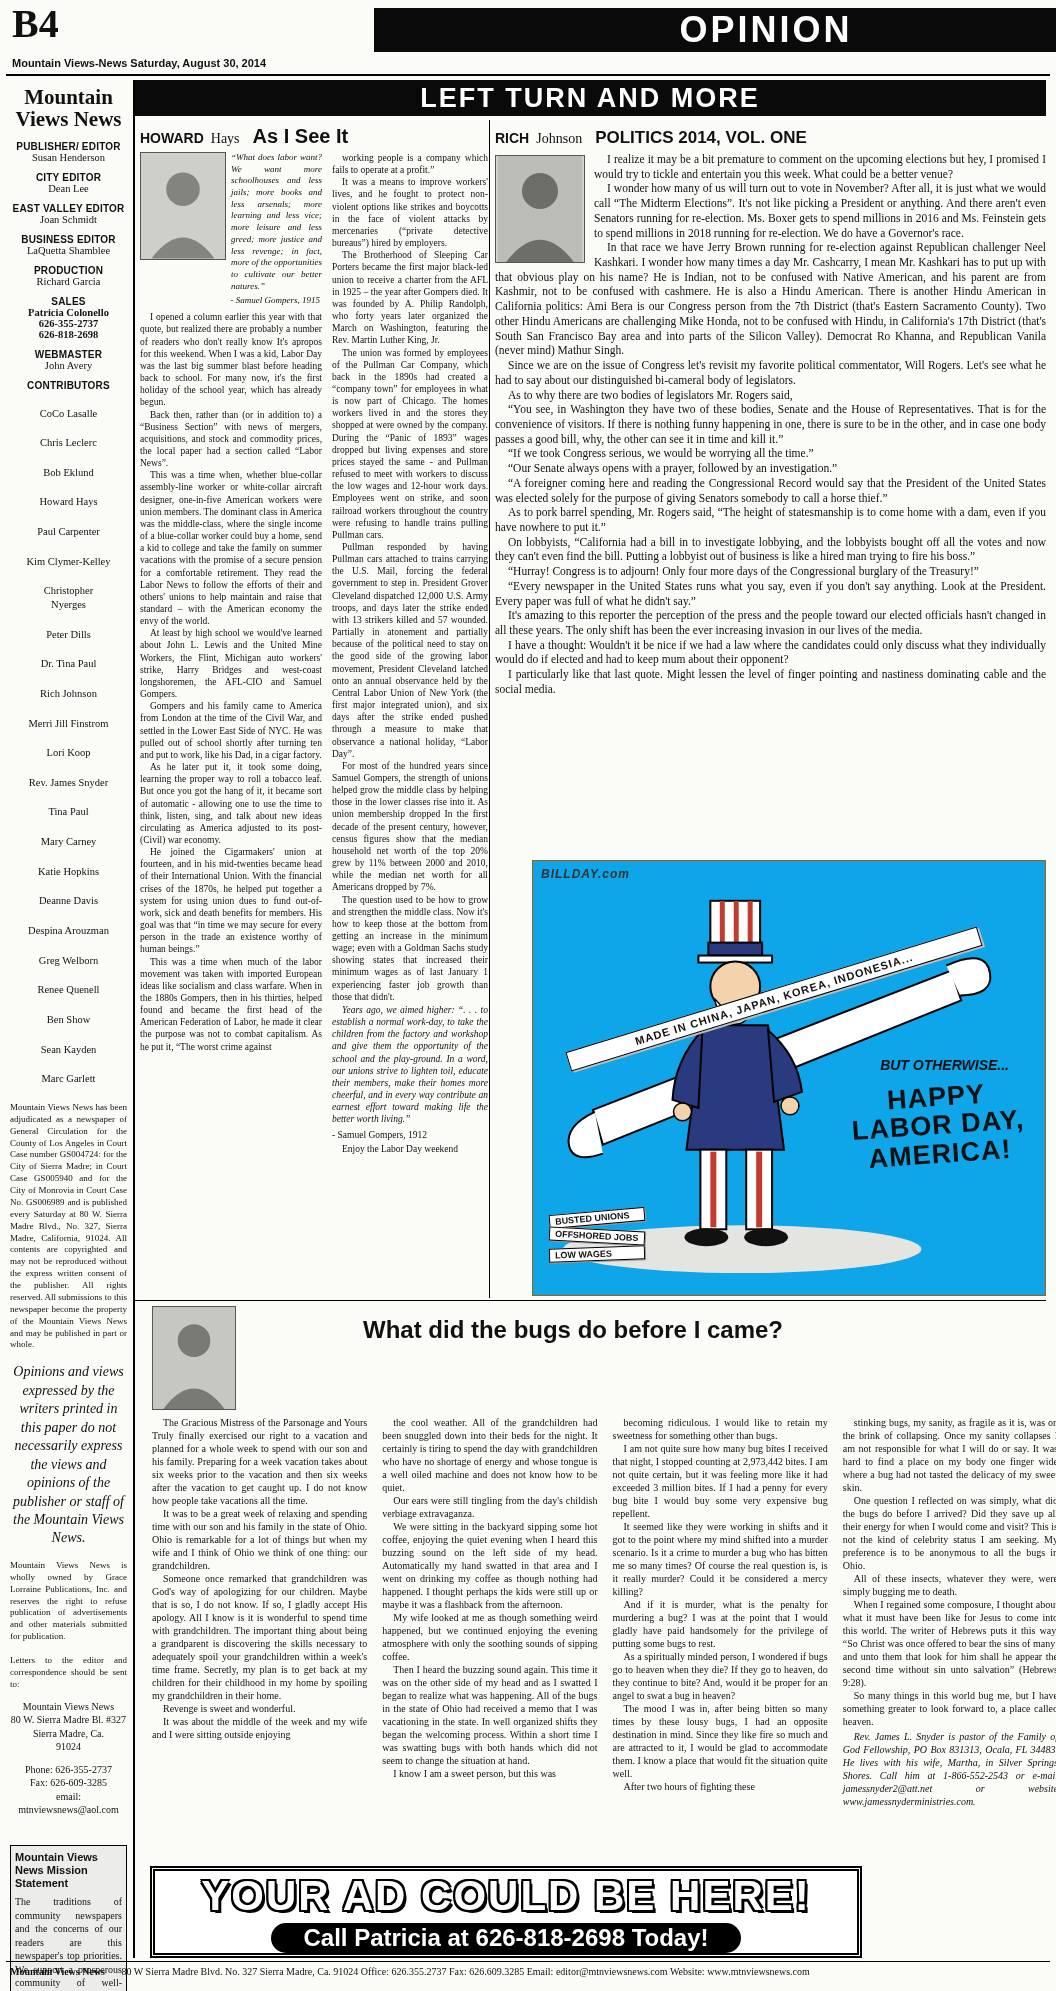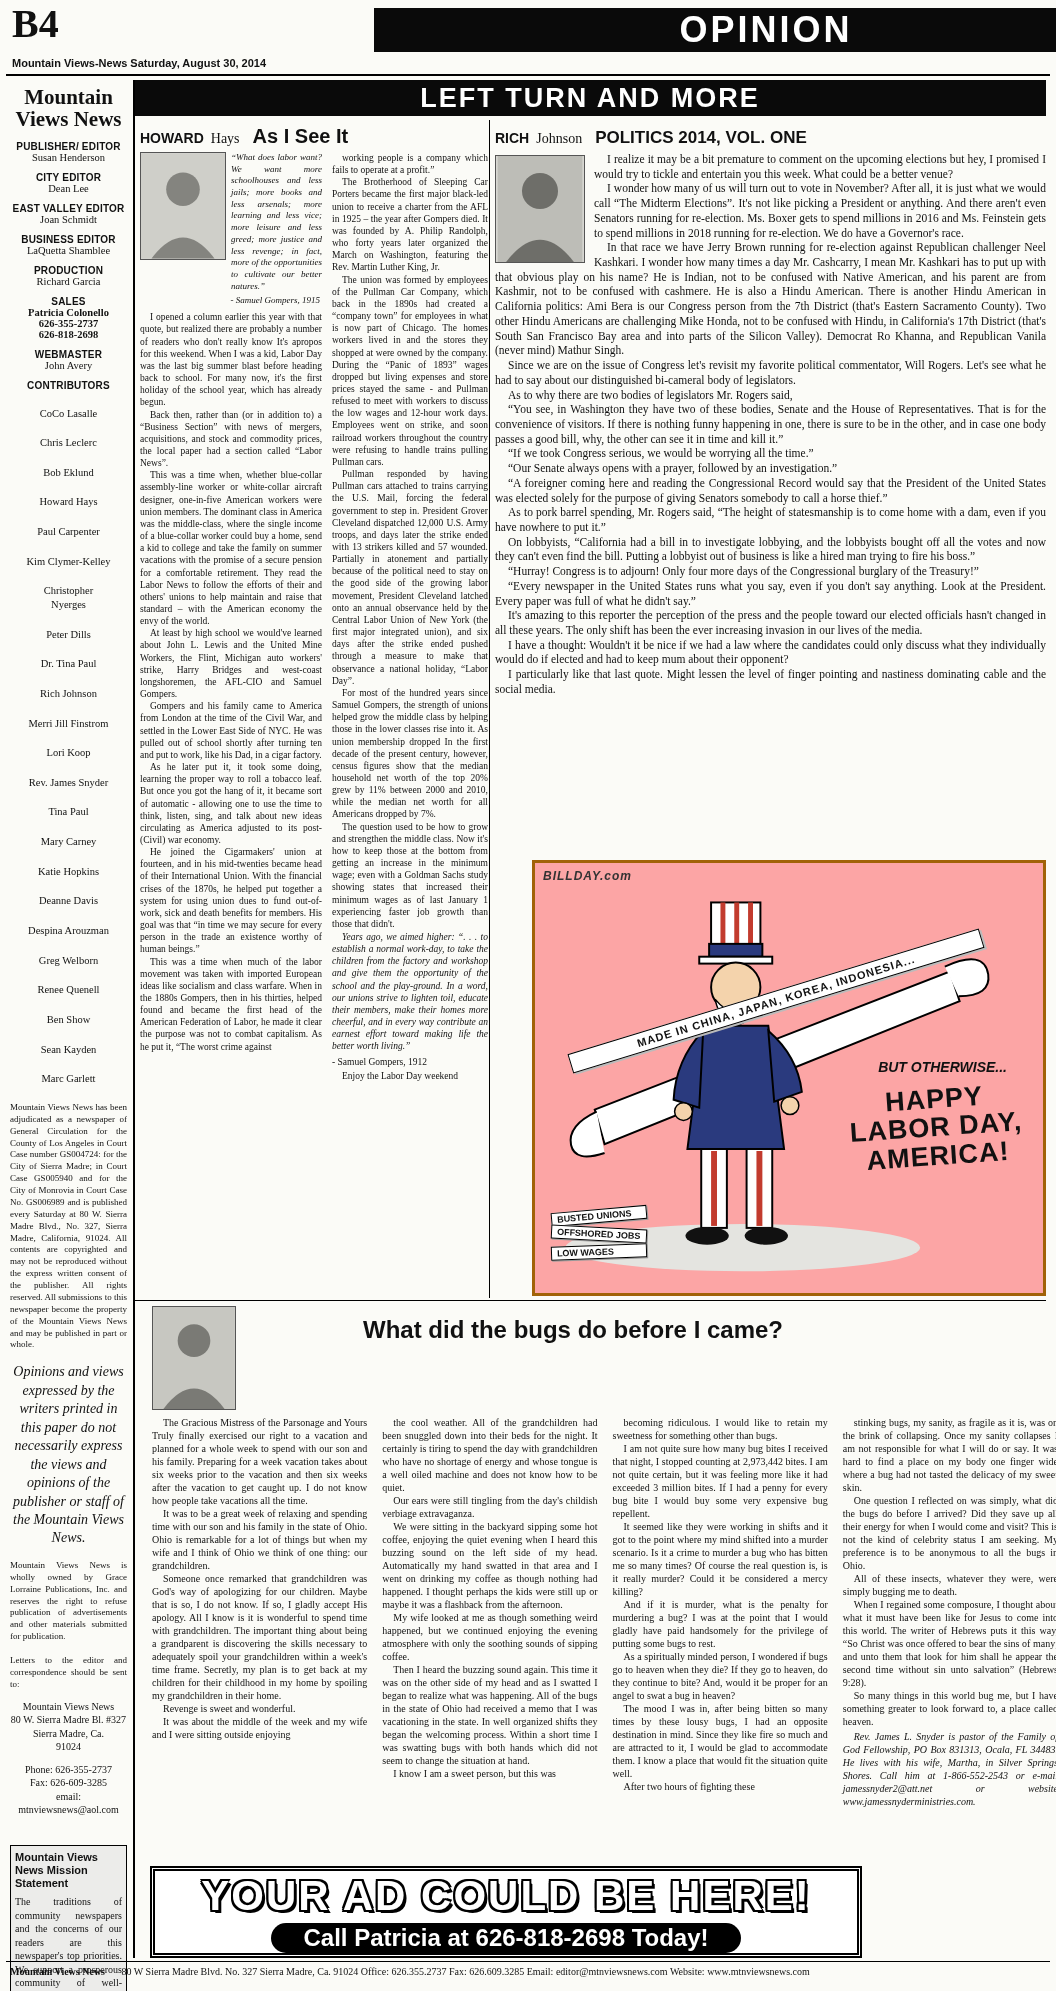--- a/index.html
+++ b/index.html
@@ -62,21 +62,21 @@
   .closing-line { font:9.5px "Liberation Serif", serif; margin-top:4px; text-indent:10px; }
 
   
   .rich { position:absolute; left:495px; top:118px; width:551px; height:736px; overflow:hidden; }
   .rich-title { font:bold 17px "Liberation Sans", sans-serif; margin-left:6px; }
   .rich-body { font:11.5px/1.28 "Liberation Serif", serif; text-align:justify; }
   .rich-body p { margin:0; text-indent:13px; }
   .rich-photo { float:left; width:90px; height:108px; margin:3px 9px 3px 0; }
 
   
-  .cartoon { position:absolute; left:532px; top:860px; width:514px; height:436px; border:3px solid #a16207; background:#fca5a5; overflow:hidden; }
+  .cartoon { position:absolute; left:532px; top:860px; width:514px; height:436px; border:1px solid #a16207; background:#0ea5e9; overflow:hidden; }
   .cartoon svg.scene { position:absolute; inset:0; width:100%; height:100%; }
   .cartoon-credit { position:absolute; left:8px; top:6px; font:bold italic 12px "Liberation Sans", sans-serif; color:#333; letter-spacing:1px; }
   .ribbon { position:absolute; left:26px; top:128px; width:430px; padding:3px 8px; background:#fff; border:1.5px solid #000;
     transform:rotate(-17deg); font:bold 11px "Liberation Sans", sans-serif; text-align:center; letter-spacing:1px; box-shadow:2px 2px 0 #bbb; }
   .caption-top { position:absolute; right:36px; top:196px; font:bold italic 14px "Liberation Sans", sans-serif; }
   .caption-main { position:absolute; right:12px; top:222px; width:190px; font:900 27px/1.05 "Liberation Sans", sans-serif;
     text-align:center; transform:rotate(-4deg); letter-spacing:1px; }
   .tag-stack { position:absolute; left:16px; bottom:34px; display:flex; flex-direction:column; gap:4px; }
   .tag { background:#fff; border:1px solid #000; padding:1px 5px; font:bold 9px "Liberation Sans", sans-serif; box-shadow:1px 1px 0 #999; }
   .tag:nth-child(1){ transform:rotate(-5deg); }
@@ -213,20 +213,21 @@
             <p>At least by high school we would've learned about John L. Lewis and the United Mine Workers, the Flint, Michigan auto workers' strike, Harry Bridges and west-coast longshoremen, the AFL-CIO and Samuel Gompers.</p>
             <p>Gompers and his family came to America from London at the time of the Civil War, and settled in the Lower East Side of NYC.  He was pulled out of school shortly after turning ten and put to work, like his Dad, in a cigar factory.</p>
             <p>As he later put it, it took some doing, learning the proper way to roll a tobacco leaf.  But once you got the hang of it, it became sort of automatic - allowing one to use the time to think, listen, sing, and talk about new ideas circulating as America adjusted to its post- (Civil) war economy.</p>
             <p>He joined the Cigarmakers' union at fourteen, and in his mid-twenties became head of their International Union.  With the financial crises of the 1870s, he helped put together a system for using union dues to fund out-of-work, sick and death benefits for members.  His goal was that “in time we may secure for every person in the trade an existence worthy of human beings.”</p>
             <p>This was a time when much of the labor movement was taken with imported European ideas like socialism and class warfare.  When in the 1880s Gompers, then in his thirties, helped found and became the first head of the American Federation of Labor, he made it clear the purpose was not to combat capitalism.  As he put it, “The worst crime against</p>
           </div>
       </div>
       <div class="hcol2">
         <div class="body-text">
             <p>working people is a company which fails to operate at a profit.”</p>
+            <p>It was a means to improve workers' lives, and he fought to protect non-violent options like strikes and boycotts in the face of violent attacks by mercenaries (“private detective bureaus”) hired by employers.</p>
             <p>The Brotherhood of Sleeping Car Porters became the first major black-led union to receive a charter from the AFL in 1925 – the year after Gompers died.  It was founded by A. Philip Randolph, who forty years later organized the March on Washington, featuring the Rev. Martin Luther King, Jr.</p>
             <p>The union was formed by employees of the Pullman Car Company, which back in the 1890s had created a “company town” for employees in what is now part of Chicago.  The homes workers lived in and the stores they shopped at were owned by the company.  During the “Panic of 1893” wages dropped but living expenses and store prices stayed the same - and Pullman refused to meet with workers to discuss the low wages and 12-hour work days.  Employees went on strike, and soon railroad workers throughout the country were refusing to handle trains pulling Pullman cars.</p>
             <p>Pullman responded by having Pullman cars attached to trains carrying the U.S. Mail, forcing the federal government to step in.  President Grover Cleveland dispatched 12,000 U.S. Army troops, and days later the strike ended with 13 strikers killed and 57 wounded.  Partially in atonement and partially because of the political need to stay on the good side of the growing labor movement, President Cleveland latched onto an annual observance held by the Central Labor Union of New York (the first major integrated union), and six days after the strike ended pushed through a measure to make that observance a national holiday, “Labor Day”.</p>
             <p>For most of the hundred years since Samuel Gompers, the strength of unions helped grow the middle class by helping those in the lower classes rise into it.  As union membership dropped In the first decade of the present century, however, census figures show that the median household net worth of the top 20% grew by 11% between 2000 and 2010, while the median net worth for all Americans dropped by 7%.</p>
             <p>The question used to be how to grow and strengthen the middle class.  Now it's how to keep those at the bottom from getting an increase in the minimum wage; even with a Goldman Sachs study showing states that increased their minimum wages as of last January 1 experiencing faster job growth than those that didn't.</p>
           </div>
         <div class="closing-quote">Years ago, we aimed higher: “. . . to establish a normal work-day, to take the children from the factory and workshop and give them the opportunity of the school and the play-ground. In a word, our unions strive to lighten toil, educate their members, make their homes more cheerful, and in every way contribute an earnest effort toward making life the better worth living.”</div>
         <div class="closing-attr">- Samuel Gompers, 1912</div>
         <div class="closing-line">Enjoy the Labor Day weekend</div>
       </div>

